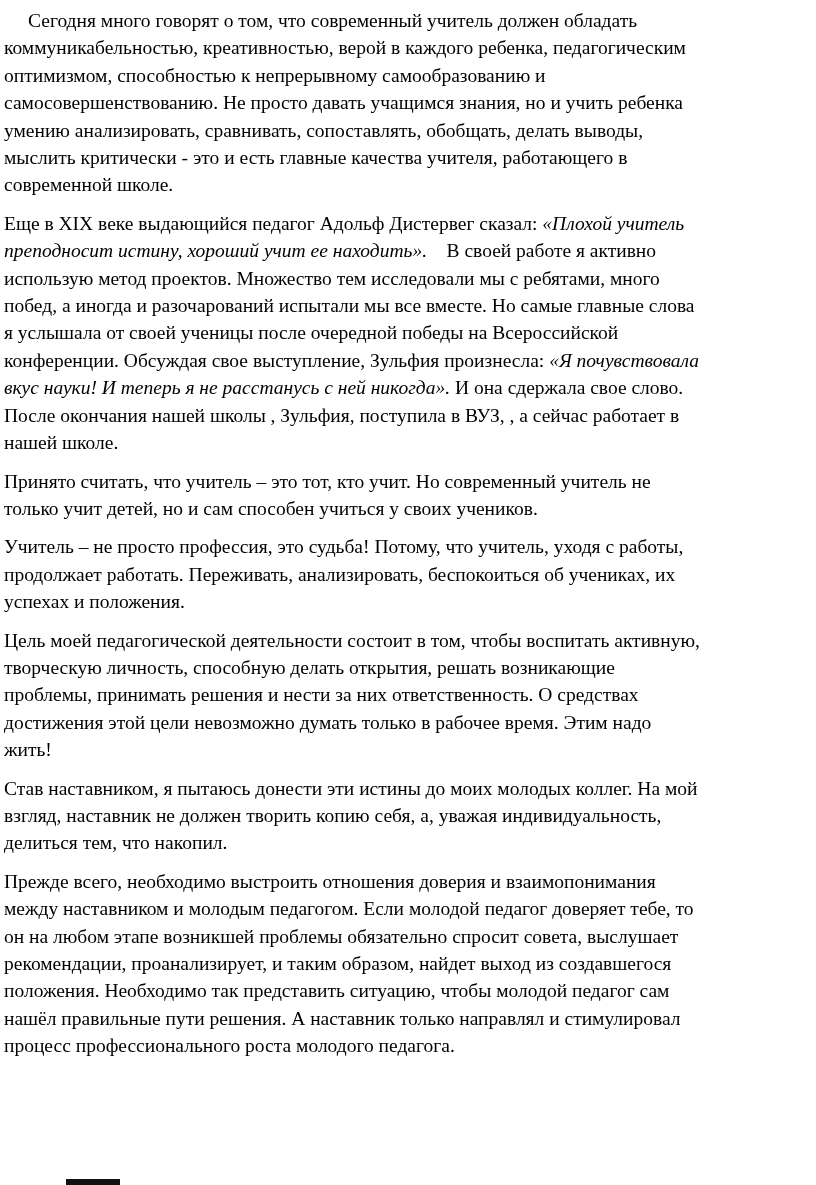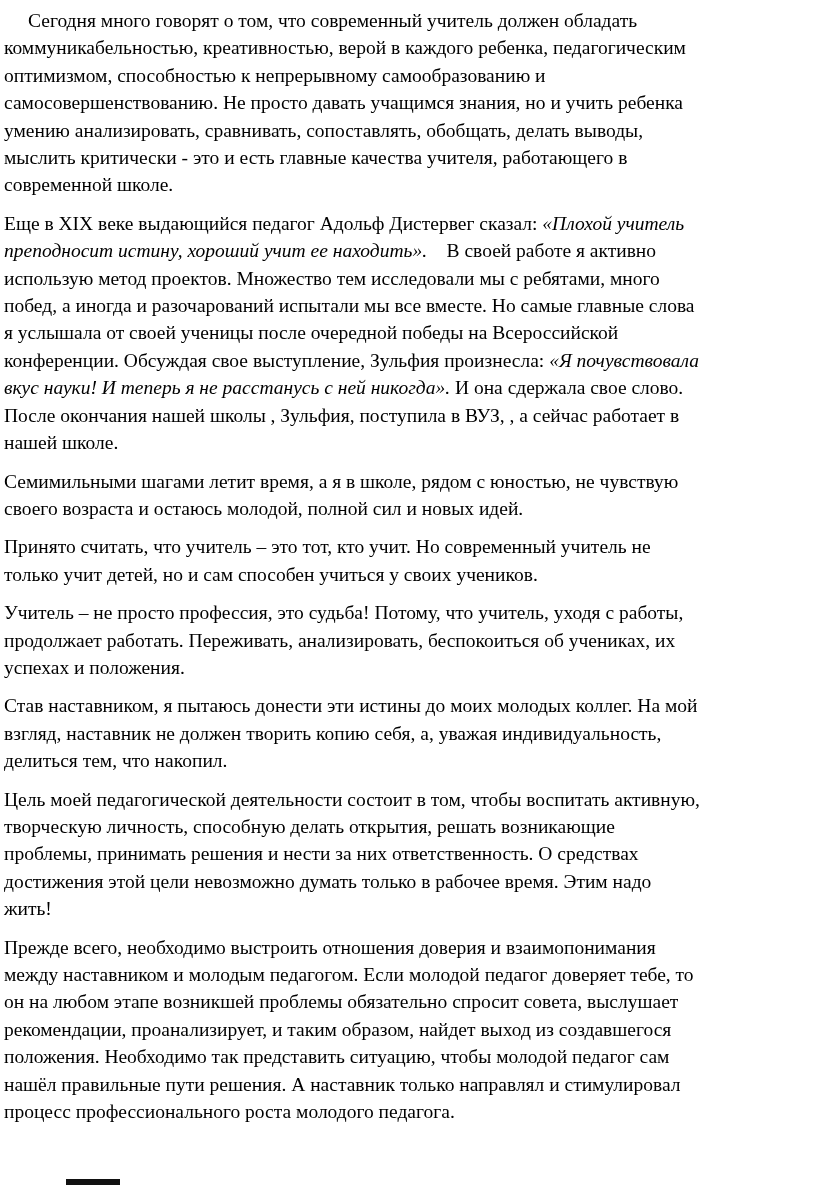--- a/index.html
+++ b/index.html
@@ -41,21 +41,20 @@
     background: #111111;
   }
 </style>
 </head>
 <body>
 
 <div class="page" style="background: rgb(255, 255, 255); color: rgb(0, 0, 0);">
   <div class="doc" id="doc">
       <p class="para indent"><span class="">Сегодня много говорят о том, что современный учитель должен обладать коммуникабельностью, креативностью, верой в каждого ребенка, педагогическим оптимизмом, способностью к непрерывному самообразованию и самосовершенствованию. Не просто давать учащимся знания, но и учить ребенка умению анализировать, сравнивать, сопоставлять, обобщать, делать выводы, мыслить критически - это и есть главные качества учителя, работающего в современной школе.</span></p>
       <p class="para"><span class="">Еще в XIX веке выдающийся педагог Адольф Дистервег сказал: </span><span class="italic">«Плохой учитель преподносит истину, хороший учит ее находить».</span><span class="">    В своей работе я активно использую метод проектов. Множество тем исследовали мы с ребятами, много побед, а иногда и разочарований испытали мы все вместе. Но самые главные слова я услышала от своей ученицы после очередной победы на Всероссийской конференции. Обсуждая свое выступление, Зульфия произнесла: </span><span class="italic">«Я почувствовала вкус науки! И теперь я не расстанусь с ней никогда».</span><span class=""> И она сдержала свое слово. После окончания нашей школы , Зульфия, поступила в ВУЗ, , а сейчас работает в нашей школе.</span></p>
-      <p class="para"><span class="">Семимильными шагами летит время, а я в школе, рядом с юностью, не чувствую своего возраста и остаюсь молодой, полной сил и новых идей.</span></p>
       <p class="para"><span class="">Принято считать, что учитель – это тот, кто учит. Но современный учитель не только учит детей, но и сам способен учиться у своих учеников.</span></p>
       <p class="para"><span class="">Учитель – не просто профессия, это судьба! Потому, что учитель, уходя с работы, продолжает работать. Переживать, анализировать, беспокоиться об учениках, их успехах и положения.</span></p>
+      <p class="para"><span class="">Цель моей педагогической деятельности состоит в том, чтобы воспитать активную, творческую личность, способную делать открытия, решать возникающие проблемы, принимать решения и нести за них ответственность. О средствах достижения этой цели невозможно думать только в рабочее время. Этим надо жить!</span></p>
       <p class="para"><span class="">Став наставником, я пытаюсь донести эти истины до моих молодых коллег. На мой взгляд, наставник не должен творить копию себя, а, уважая индивидуальность, делиться тем, что накопил.</span></p>
-      <p class="para"><span class="">Цель моей педагогической деятельности состоит в том, чтобы воспитать активную, творческую личность, способную делать открытия, решать возникающие проблемы, принимать решения и нести за них ответственность. О средствах достижения этой цели невозможно думать только в рабочее время. Этим надо жить!</span></p>
       <p class="para"><span class="">Прежде всего, необходимо выстроить отношения доверия и взаимопонимания между наставником и молодым педагогом. Если молодой педагог доверяет тебе, то он на любом этапе возникшей проблемы обязательно спросит совета, выслушает рекомендации, проанализирует, и таким образом, найдет выход из создавшегося положения. Необходимо так представить ситуацию, чтобы молодой педагог сам нашёл правильные пути решения. А наставник только направлял и стимулировал процесс профессионального роста молодого педагога.</span></p>
     </div>
   <div class="bottom-bar" style="background: rgb(17, 17, 17);"></div>
 </div>
 
 </body></html>

